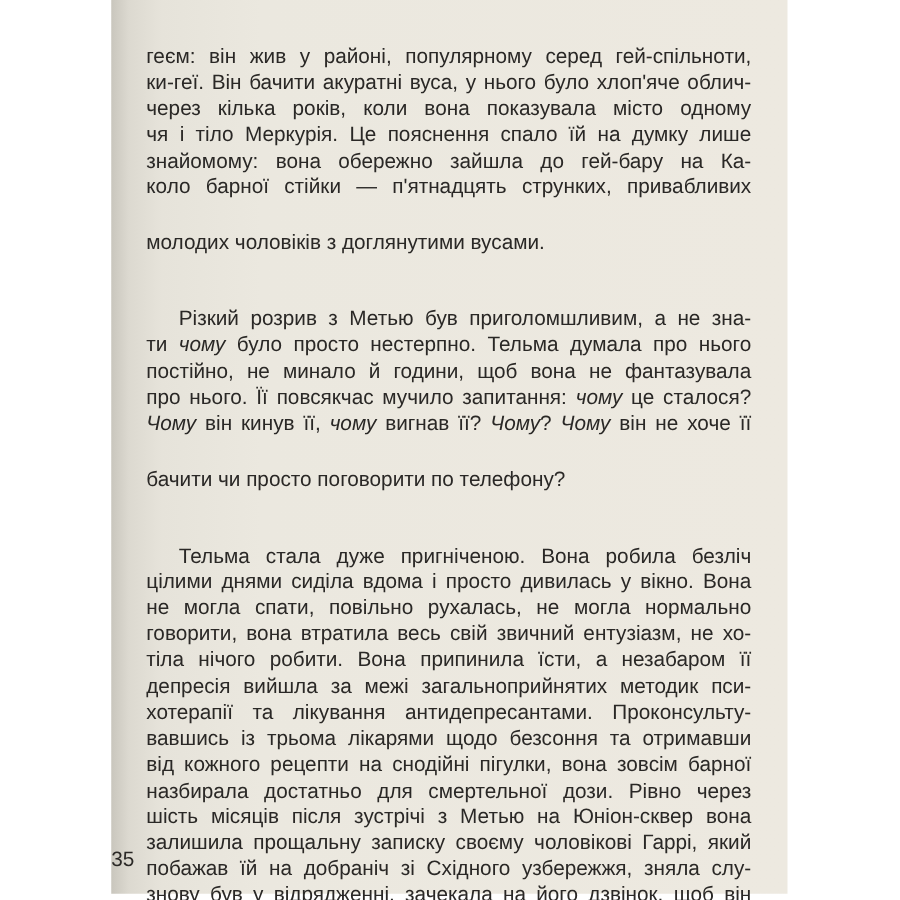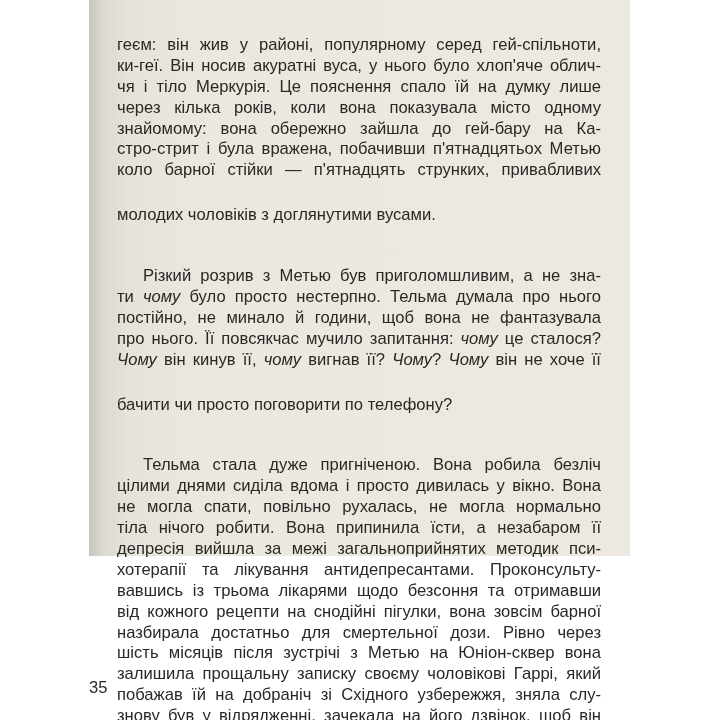--- a/index.html
+++ b/index.html
@@ -1,18 +1,18 @@
 <!DOCTYPE html>
 <html><head>
 <meta charset="utf-8">
 <style>
   html, body { margin:0; padding:0; }
   body { width:720px; height:720px; background:#ffffff; position:relative; overflow:hidden; }
   .page {
-    position:absolute; left:89px; top:0; width:541px; height:556px;
+    position:absolute; left:89px; top:0; width:541px; height:715px;
     background: linear-gradient(90deg, #c9c6bd 0px, #dcd9d0 14px, #e6e3da 40px, #ebe8df 120px, #ede9e0 100%);
   }
   .text {
     position:absolute; left:28px; top:35px; width:484px;
     font-family:"Liberation Sans", sans-serif;
     font-size:16.6px; line-height:20.9px; color:#2a2826;
   }
   .line { display:block; white-space:nowrap; text-align:justify; text-align-last:justify; height:20.9px; }
   .line.last { text-align-last:left;margin-top:24px; }
   .line.indent { padding-left:26px;margin-top:40px; }
@@ -21,36 +21,36 @@
     font-family:"Liberation Sans", sans-serif; font-size:16.6px; color:#2a2826;
   }
   i { font-style:italic; }
 </style>
 </head>
 <body>
 
 <div class="page">
   <div class="text" id="text-block">
       <span class="line">геєм: він жив у районі, популярному серед гей-спільноти,</span>
-      <span class="line">ки-геї. Він носив акуратні вуса, у нього було хлоп'яче облич-</span>
+      <span class="line">ки-геї. Він бачити акуратні вуса, у нього було хлоп'яче облич-</span>
+      <span class="line">через кілька років, коли вона показувала місто одному</span>
       <span class="line">чя і тіло Меркурія. Це пояснення спало їй на думку лише</span>
-      <span class="line">через кілька років, коли вона показувала місто одному</span>
       <span class="line">знайомому: вона обережно зайшла до гей-бару на Ка-</span>
-      <span class="line">стро-стрит і була вражена, побачивши п'ятнадцятьох Метью</span>
       <span class="line">коло барної стійки — п'ятнадцять струнких, привабливих</span>
       <span class="line last">молодих чоловіків з доглянутими вусами.</span>
       <span class="line indent">Різкий розрив з Метью був приголомшливим, а не зна-</span>
       <span class="line">ти <i>чому</i> було просто нестерпно. Тельма думала про нього</span>
       <span class="line">постійно, не минало й години, щоб вона не фантазувала</span>
       <span class="line">про нього. Її повсякчас мучило запитання: <i>чому</i> це сталося?</span>
       <span class="line"><i>Чому</i> він кинув її, <i>чому</i> вигнав її? <i>Чому</i>? <i>Чому</i> він не хоче її</span>
       <span class="line last">бачити чи просто поговорити по телефону?</span>
       <span class="line indent">Тельма стала дуже пригніченою. Вона робила безліч</span>
       <span class="line">цілими днями сиділа вдома і просто дивилась у вікно. Вона</span>
       <span class="line">не могла спати, повільно рухалась, не могла нормально</span>
+      <span class="line">говорити, вона втратила весь свій звичний ентузіазм, не хо-</span>
       <span class="line">тіла нічого робити. Вона припинила їсти, а незабаром її</span>
       <span class="line">депресія вийшла за межі загальноприйнятих методик пси-</span>
       <span class="line">хотерапії та лікування антидепресантами. Проконсульту-</span>
       <span class="line">вавшись із трьома лікарями щодо безсоння та отримавши</span>
       <span class="line">від кожного рецепти на снодійні пігулки, вона зовсім барної</span>
       <span class="line">назбирала достатньо для смертельної дози. Рівно через</span>
       <span class="line">шість місяців після зустрічі з Метью на Юніон-сквер вона</span>
       <span class="line">залишила прощальну записку своєму чоловікові Гаррі, який</span>
       <span class="line">побажав їй на добраніч зі Східного узбережжя, зняла слу-</span>
       <span class="line">знову був у відрядженні, зачекала на його дзвінок, щоб він</span>

